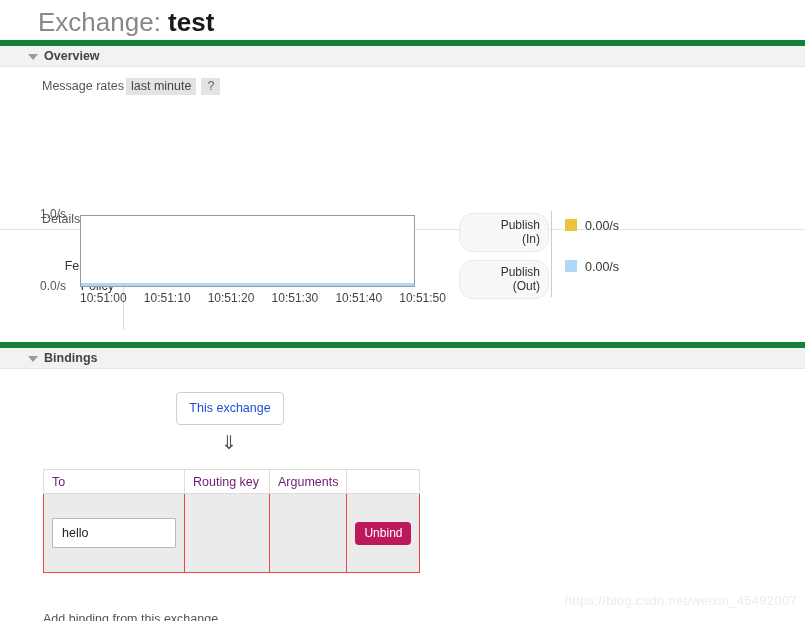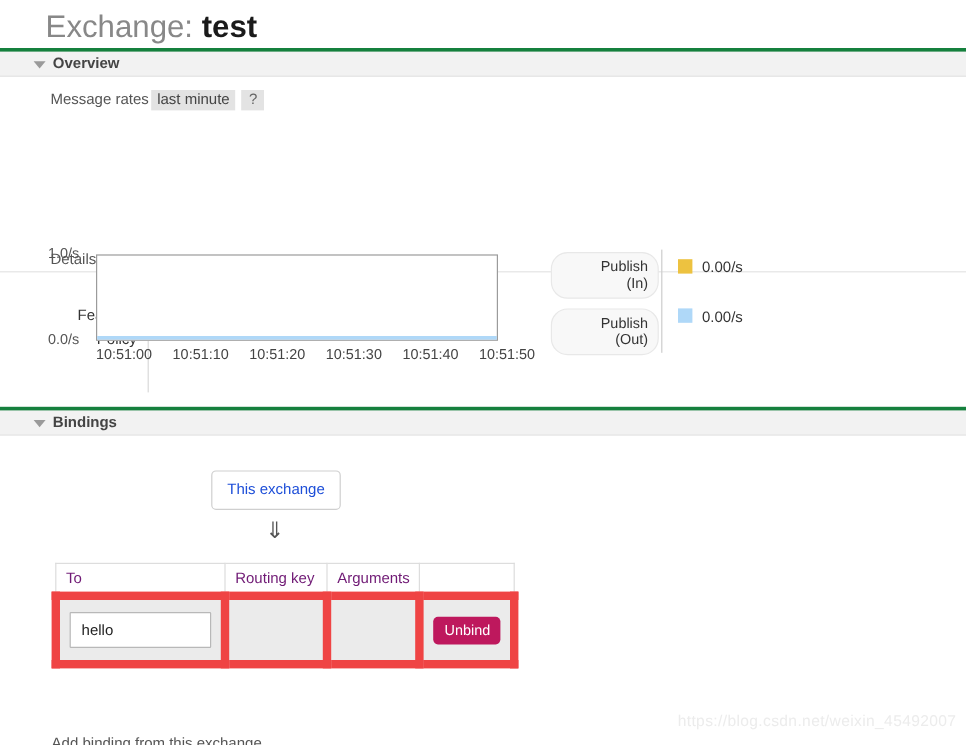--- a/index.html
+++ b/index.html
@@ -28,21 +28,21 @@
     line-height: 32px;
   }
   #page-title .exchange-name {
     color: #1a1a1a;
     font-weight: bold;
   }
 
   
   .section-bar {
     background: #f2f2f2;
-    border-top: 3px solid #15803d;
+    border-top: 6px solid #15803d;
     border-bottom: 1px solid #e4e4e4;
     height: 20px;
     line-height: 20px;
     padding-left: 44px;
     position: relative;
     font-weight: bold;
     font-size: 12.5px;
     color: #444444;
   }
   .section-bar .tri {
@@ -251,22 +251,22 @@
   table.bindings th {
     font-weight: normal;
     text-align: left;
     color: #701a75;
     border: 1px solid #dddddd;
     padding: 4px 8px;
     background: #ffffff;
     height: 15px;
   }
   table.bindings td {
-    border: 7px solid #ef4444;
-    padding: 10px 8px;
+    border: 1px solid #ef4444;
+    padding: 24px 8px;
     vertical-align: middle;
     background: #ffffff;
     margin-top: 48px;
   }
   table.bindings tr.hover td { background: #ebebeb; }
   th.col-to        { width: 124px; }
   th.col-routing   { width: 68px; }
   th.col-arguments { width: 58px; }
   th.col-action    { width: 52px; }
 

